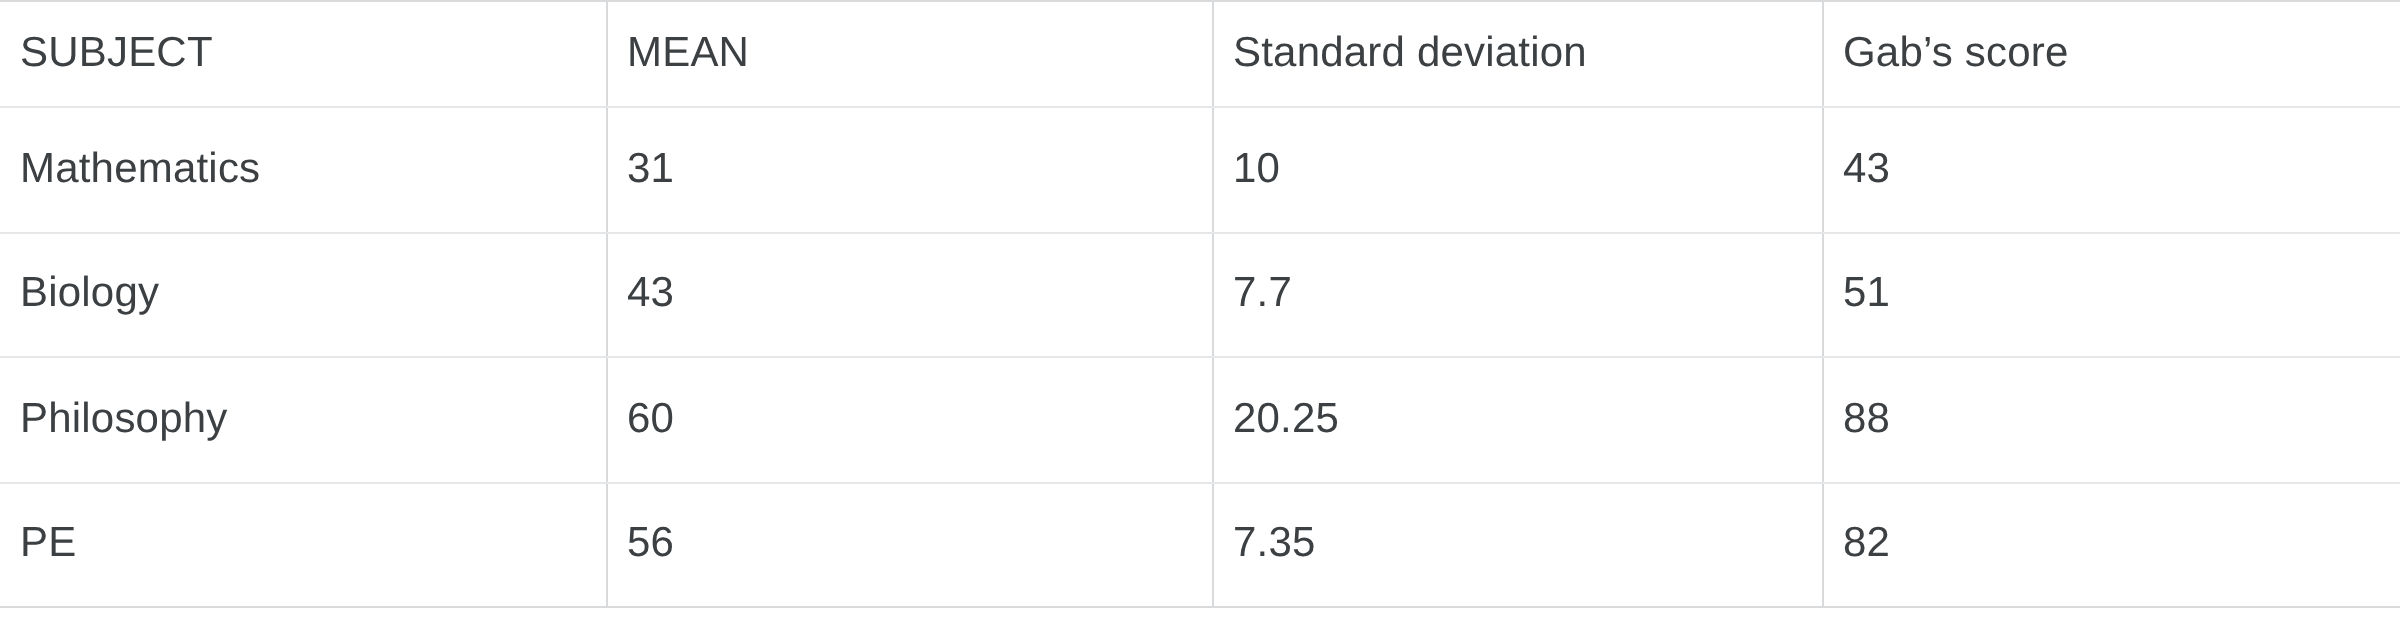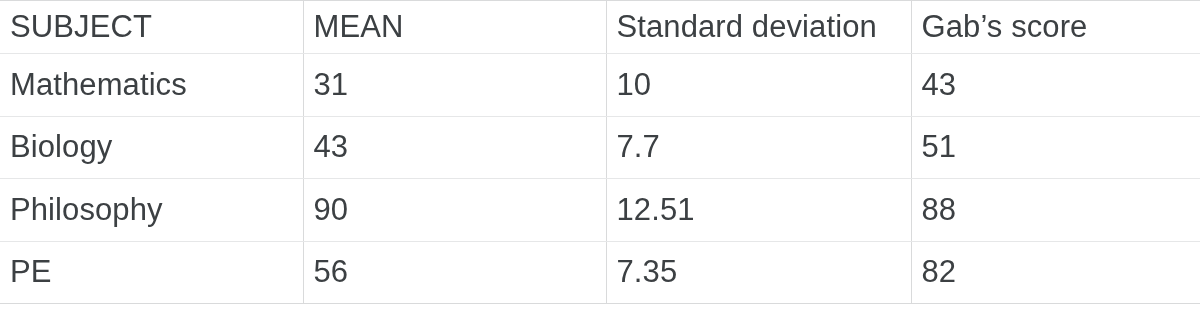--- a/index.html
+++ b/index.html
@@ -38,21 +38,21 @@
   table.data-table col.c-gab     { width: 319px; }
 
   table.data-table th,
   table.data-table td {
     border-right: 1.5px solid #d9dadb;
     border-bottom: 1.5px solid #e6e7e8;
     padding: 0 0 0 10px;
     text-align: left;
     vertical-align: middle;
     font-weight: normal;
-    font-size: 31px;
+    font-size: 21px;
     line-height: 1.15;
     letter-spacing: 0.1px;
     color: #3c4043;
     white-space: nowrap;
     overflow: hidden;
     margin-left: 40px;
   }
 
   table.data-table tr.header-row th { height: 52px; }
   table.data-table tbody tr         { height: 62.5px; }
@@ -93,22 +93,22 @@
         <td>43</td>
       </tr>
       <tr>
         <td>Biology</td>
         <td>43</td>
         <td>7.7</td>
         <td>51</td>
       </tr>
       <tr>
         <td>Philosophy</td>
-        <td>90</td>
-        <td>12.51</td>
+        <td>60</td>
+        <td>20.25</td>
         <td>88</td>
       </tr>
       <tr>
         <td>PE</td>
         <td>56</td>
         <td>7.35</td>
         <td>82</td>
       </tr>
     </tbody>
   </table>

